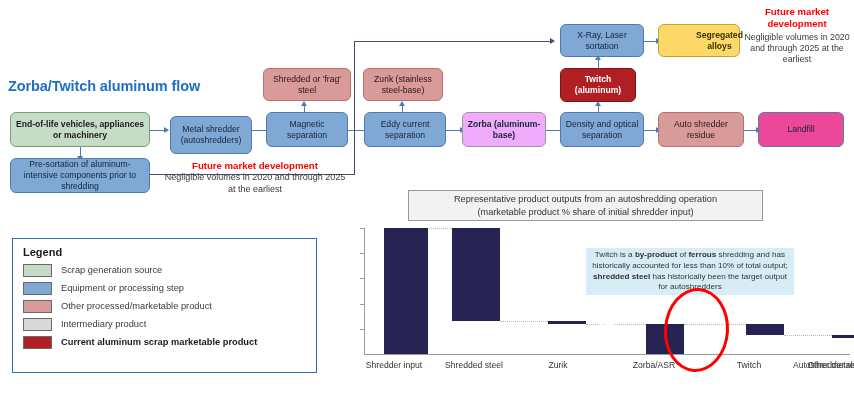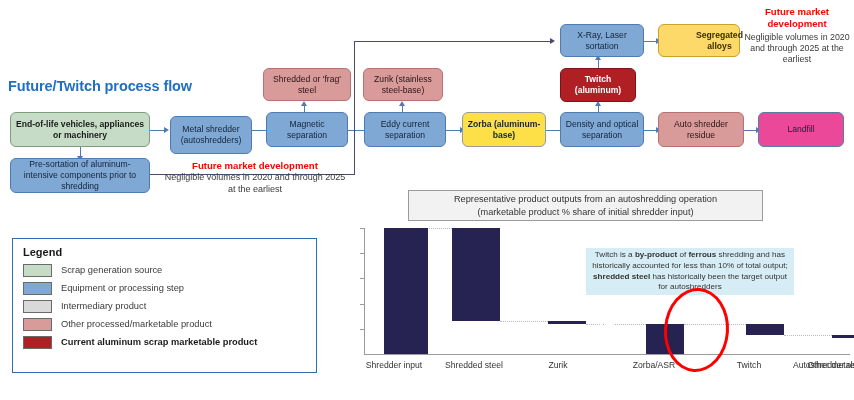--- a/index.html
+++ b/index.html
@@ -25,21 +25,21 @@
     border-radius:6px;
     display:flex;align-items:center;justify-content:center;
     text-align:center;
     font-size:8.6px;
     line-height:1.25;
     padding:2px 3px;
     border:1px solid #5A7BA6;
   }
   .n-source{background:#C6DCC6;border-color:#7C9E7C;color:#1a1a1a;font-weight:bold;}
   .n-equip {background:#7FA8D4;border-color:#4F7CB0;color:#14243a;}
-  .n-inter {background:#fde047;border-color:#9a9a9a;color:#14243a;font-weight:bold;}
+  .n-inter {background:#f0abfc;border-color:#9a9a9a;color:#14243a;font-weight:bold;}
   .n-other {background:#D99A9A;border-color:#B87070;color:#2a1414;}
   .n-current{background:#B01F24;border-color:#7e1317;color:#ffffff;font-weight:bold;}
   .n-future{background:#FCD968;border-color:#C9A227;color:#3a2d00;font-weight:bold;}
   .n-plain {background:#ec4899;border-color:#5A7BA6;color:#14243a;}
 
   
   .ln{position:absolute;background:#4F7CB0;}
   .ln-h{height:1.4px;}
   .ln-v{width:1.4px;}
   .ln-dark{background:#4a4a6a;}
@@ -101,21 +101,21 @@
   #callout b{font-weight:bold;}
   #ellipse{
     position:absolute;left:300px;top:60px;width:59px;height:78px;
     border:3px solid #FF0000;border-radius:50%;
     transform:rotate(4deg);
   }
 </style>
 </head>
 <body>
 
-<div class="abs" id="flow-title">Future/Twitch process flow</div>
+<div class="abs" id="flow-title">Zorba/Twitch aluminum flow</div>
 
 <div class="ln ln-h abs" style="left:150px;top:130px;width:16px;"></div>
 <div class="arr arr-r abs" style="left:164px;top:126.5px;"></div>
 
 <div class="ln ln-v abs" style="left:80px;top:146px;height:12px;"></div>
 <div class="arr arr-d abs" style="left:76.5px;top:156px;"></div>
 
 <div class="ln ln-h abs" style="left:252px;top:130px;width:16px;"></div>
 <div class="arr arr-r abs" style="left:266px;top:126.5px;"></div>
 
@@ -224,26 +224,26 @@
   <div id="legend-title">Legend</div>
   <div class="leg-row">
     <span class="leg-sw" style="background:#C6DCC6;"></span>
     <span class="leg-lb">Scrap generation source</span>
   </div>
   <div class="leg-row">
     <span class="leg-sw" style="background:#7FA8D4;"></span>
     <span class="leg-lb">Equipment or processing step</span>
   </div>
   <div class="leg-row">
+    <span class="leg-sw" style="background:#D99A9A;"></span>
+    <span class="leg-lb">Other processed/marketable product</span>
+  </div>
+  <div class="leg-row">
     <span class="leg-sw" style="background:#D9D9D9;"></span>
     <span class="leg-lb">Intermediary product</span>
-  </div>
-  <div class="leg-row">
-    <span class="leg-sw" style="background:#D99A9A;"></span>
-    <span class="leg-lb">Other processed/marketable product</span>
   </div>
   <div class="leg-row">
     <span class="leg-sw" style="background:#B01F24;"></span>
     <span class="leg-lb b">Current aluminum scrap marketable product</span>
   </div>
 </div>
 
 <div class="abs" id="chart-header">
   <div>
     <div>Representative product outputs from an autoshredding operation</div>

